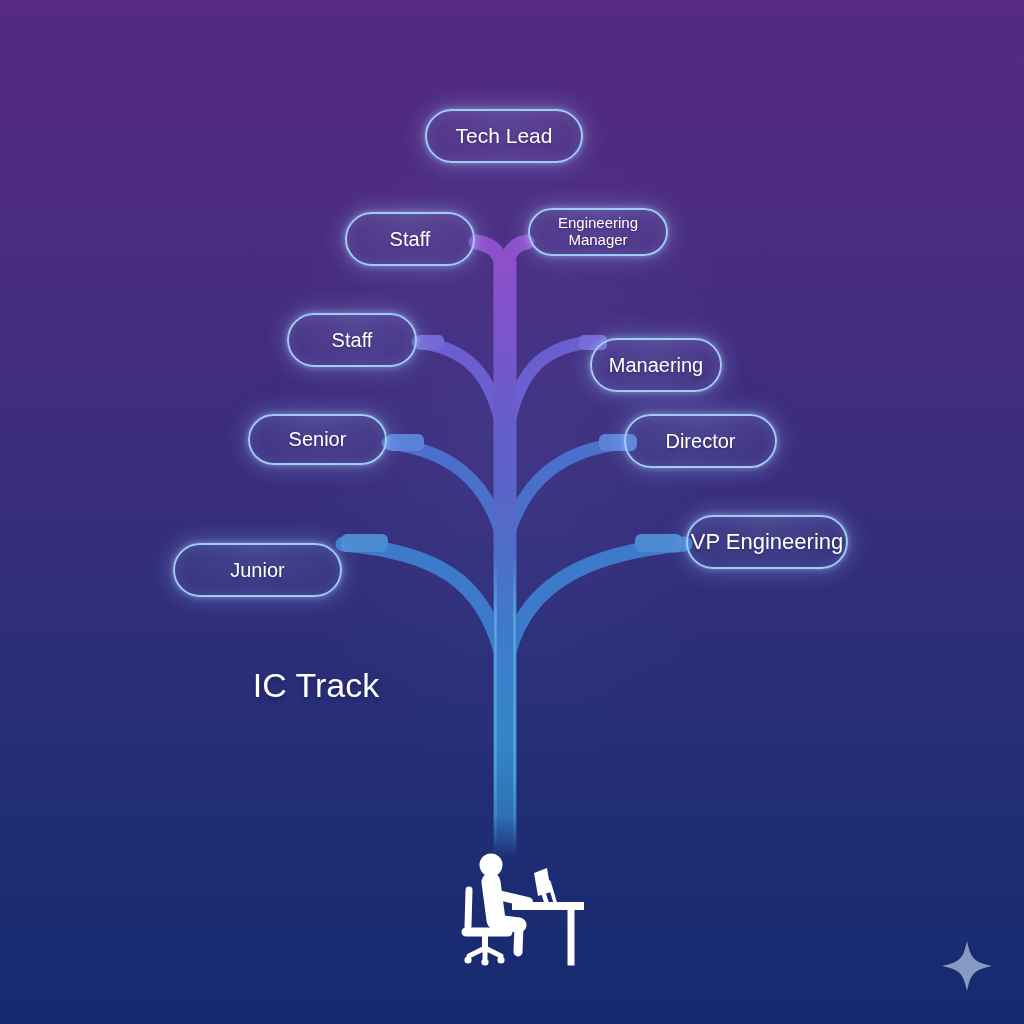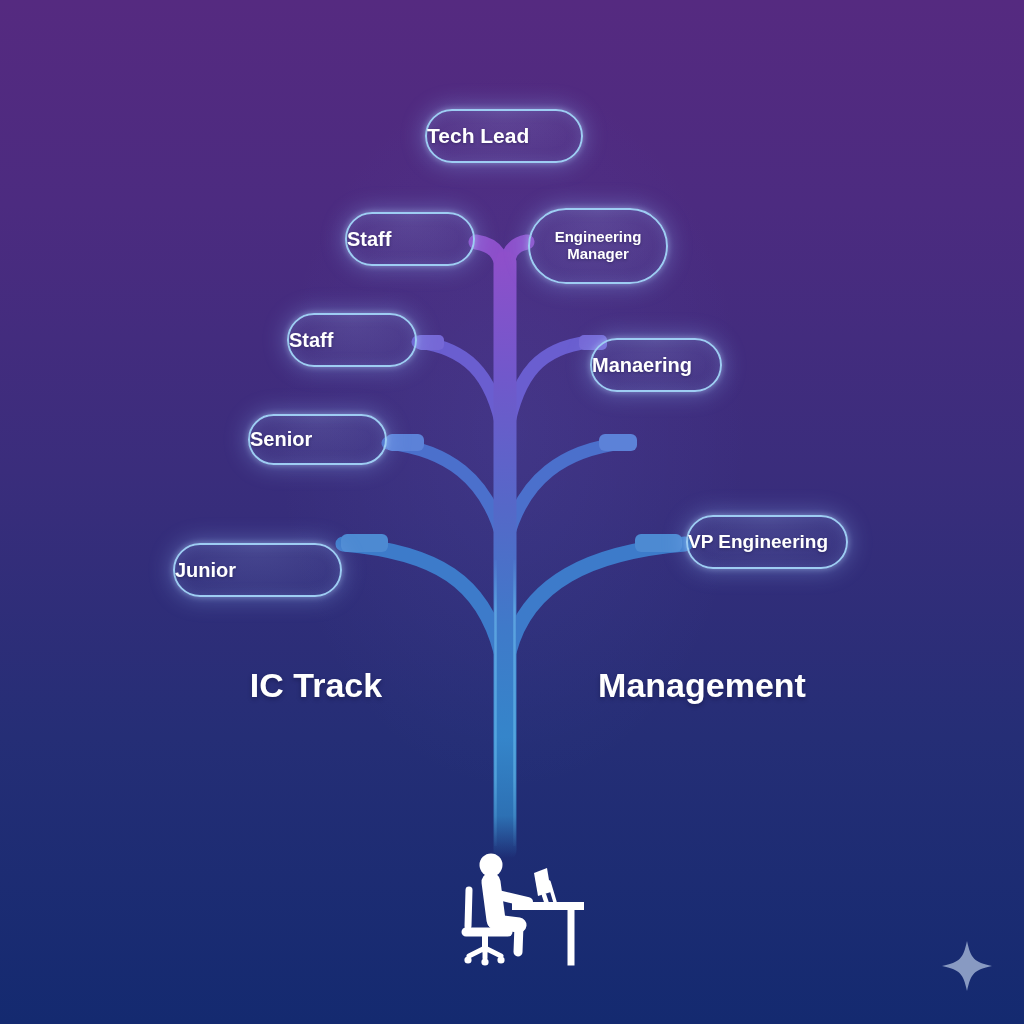--- a/index.html
+++ b/index.html
@@ -16,44 +16,44 @@
   }
   .canvas{
     position:absolute;inset:0;width:1024px;height:1024px;
     background:
       radial-gradient(ellipse 340px 520px at 50% 42%, rgba(130,160,255,0.08), rgba(0,0,0,0) 70%),
       linear-gradient(180deg, var(--background-top) 0%, #4c2b80 20%, #3a2d7c 46%, #252e76 72%, var(--background-bottom) 100%);
   }
   svg.tree{position:absolute;left:0;top:0;}
   .node{
     position:absolute;
-    display:flex;align-items:center;
+    display:flex;align-items:center;justify-content:center;
     border:2.5px solid var(--node-border);
     border-radius:999px;
     background:radial-gradient(ellipse at 50% 0%, rgba(170,200,255,0.16), rgba(120,140,220,0.05));
     box-shadow:0 0 22px 3px rgba(150,190,255,0.32), 0 0 6px rgba(200,225,255,0.45), inset 0 0 14px rgba(160,200,255,0.18);
     color:var(--node-text);
-    font-weight:bold;
+    font-weight:normal;
     text-align:center;
     text-shadow:0 1px 3px rgba(10,10,40,0.35);
     box-sizing:border-box;
     line-height:1.12;
   }
   .n-tech-lead       {left:425px; top:109px; width:158px; height:54px; font-size:21px;}
   .n-staff-upper     {left:345px; top:212px; width:130px; height:54px; font-size:20px;}
-  .n-eng-manager     {left:528px; top:208px; width:140px; height:76px; font-size:15px; padding:0 12px;}
+  .n-eng-manager     {left:528px; top:208px; width:140px; height:48px; font-size:15px; padding:0 12px;}
   .n-staff-lower     {left:287px; top:313px; width:130px; height:54px; font-size:20px;}
   .n-manaering       {left:590px; top:313px; width:132px; height:54px; font-size:20px;margin-top:25px;}
   .n-senior          {left:248px; top:414px; width:139px; height:51px; font-size:20px;}
   .n-director        {left:624px; top:414px; width:153px; height:54px; font-size:20px;}
   .n-junior          {left:173px; top:515px; width:169px; height:54px; font-size:20px;margin-top:28px;}
-  .n-vp-engineering  {left:686px; top:515px; width:162px; height:54px; font-size:19px;}
+  .n-vp-engineering  {left:686px; top:515px; width:162px; height:54px; font-size:22px;}
   .track-label{
     position:absolute;
-    color:#ffffff;font-weight:bold;font-size:34px;
+    color:#ffffff;font-weight:normal;font-size:34px;
     text-align:center;
     text-shadow:0 2px 4px rgba(10,10,40,0.35);
   }
   .t-left {left:216px; top:666px; width:200px;}
   .t-right{left:592px; top:666px; width:220px;}
   .icon-wrap{position:absolute;}
   .i-person {left:440px; top:840px; width:150px; height:140px;}
   .i-sparkle{left:935px; top:934px; width:64px;  height:64px;}
 </style>
 </head>
@@ -114,29 +114,31 @@
   </div>
   <div class="node n-staff-lower">
     <span>Staff</span>
   </div>
   <div class="node n-manaering">
     <span>Manaering</span>
   </div>
   <div class="node n-senior">
     <span>Senior</span>
   </div>
+  <div class="node n-director">
+    <span>Director</span>
+  </div>
   <div class="node n-junior">
     <span>Junior</span>
   </div>
   <div class="node n-vp-engineering">
     <span>VP Engineering</span>
   </div>
 
   <div class="track-label t-left">IC Track</div>
-  <div class="track-label t-right">Management</div>
 
   <div class="icon-wrap i-person">
     <svg width="150" height="140" viewBox="0 0 150 140" aria-hidden="true">
       <g fill="#ffffff" stroke="#ffffff" stroke-linecap="round">
 
         <circle cx="51" cy="25" r="11.5" stroke="none"></circle>
 
         <path d="M 51 42 L 56 80" fill="none" stroke-width="19"></path>
 
         <path d="M 54 54 L 88 62" fill="none" stroke-width="10"></path>

